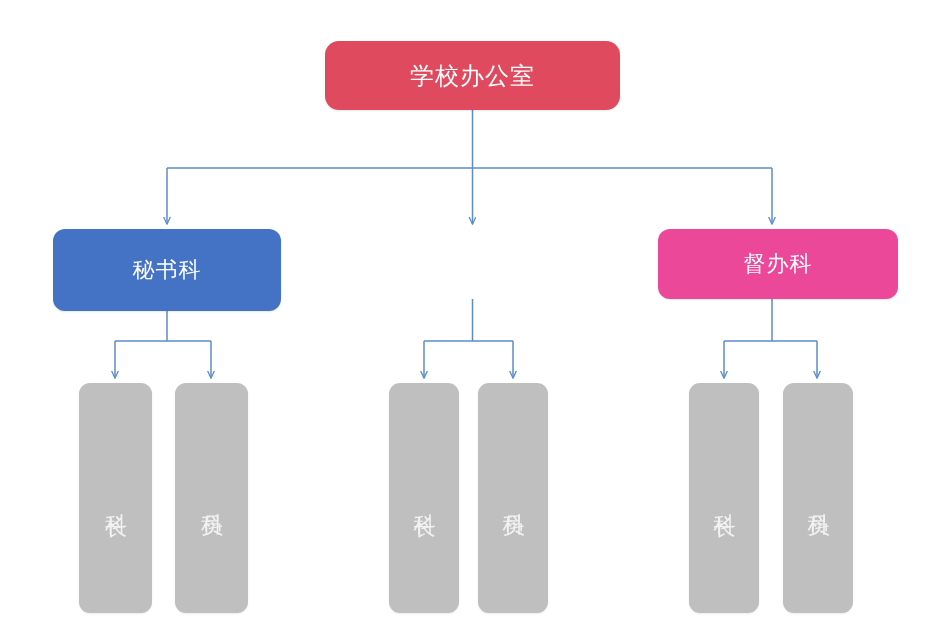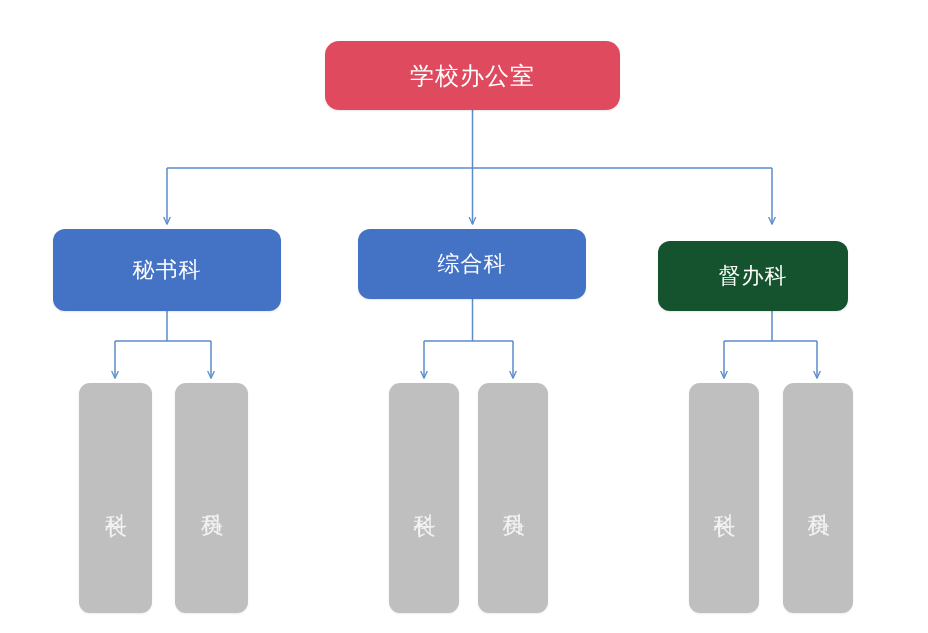--- a/index.html
+++ b/index.html
@@ -105,25 +105,22 @@
   </svg>
 
   <div class="node node-root" style="left:325px; top:41px; width:295px; height:69px; background:#E04A5E;">
     <span class="node-label">学校办公室</span>
   </div>
 
   <div class="node node-dept" style="left:53px; top:229px; width:228px; height:82px; background:#4472C4;">
     <span class="node-label">秘书科</span>
   </div>
 
-  <div class="node node-dept" style="left:358px; top:229px; width:228px; height:70px; background:#4472C4;">
-    <span class="node-label">综合科</span>
-  </div>
 
-  <div class="node node-dept" style="left:658px; top:229px; width:190px; height:70px; background:#14532d;margin-top:12px;">
+  <div class="node node-dept" style="left:658px; top:229px; width:240px; height:70px; background:#ec4899;">
     <span class="node-label">督办科</span>
   </div>
 
   <div class="node node-role" style="left:79px; top:383px; width:73px; height:230px; background:#BFBFBF;">
     <span class="role-text">科长</span>
   </div>
   <div class="node node-role" style="left:175px; top:383px; width:73px; height:230px; background:#BFBFBF;">
     <span class="role-text">科员</span>
   </div>
 

